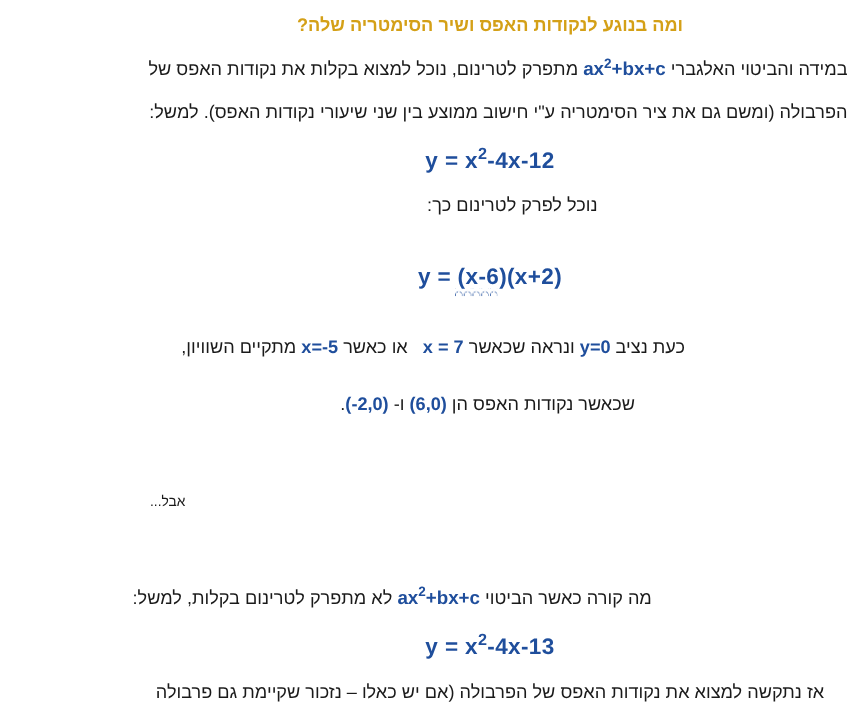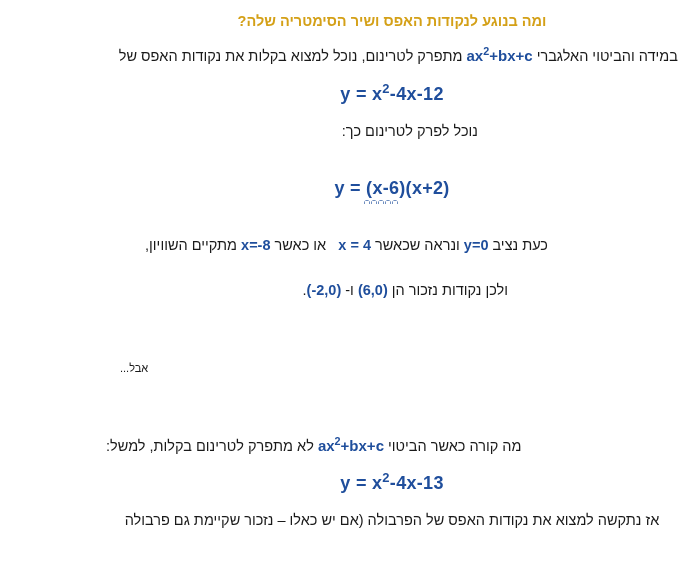--- a/index.html
+++ b/index.html
@@ -106,44 +106,45 @@
 
 <div class="page">
 
   <div class="title">ומה בנוגע לנקודות האפס ושיר הסימטריה שלה?</div>
 
   <div class="para justified">
     <span>במידה והביטוי האלגברי</span>
     <span class="inline-math">ax<sup>2</sup>+bx+c</span>
     <span>מתפרק לטרינום, נוכל למצוא בקלות את נקודות האפס של</span>
   </div>
+  <div class="para">הפרבולה (ומשם גם את ציר הסימטריה ע"י חישוב ממוצע בין שני שיעורי נקודות האפס). למשל:</div>
 
   <div class="eq">y = x<sup>2</sup>-4x-12</div>
 
   <div class="para pad-r-200">נוכל לפרק לטרינום כך:</div>
 
   <div class="eq squiggle">y = (x-6)(x+2)</div>
 
   <div class="line-spacer-sm"></div>
 
   <div class="para pad-r-130">
     <span>כעת נציב</span>
     <span class="blue-bold ltr">y=0</span>
     <span>ונראה שכאשר</span>
-    <span class="blue-bold ltr">x = 4</span>
+    <span class="blue-bold ltr">x = 7</span>
     &nbsp;
     <span>או כאשר</span>
-    <span class="blue-bold ltr">x=-8</span>
+    <span class="blue-bold ltr">x=-5</span>
     <span>מתקיים השוויון,</span>
   </div>
 
   <div class="line-spacer-sm"></div>
 
   <div class="para pad-r-170">
-    <span>ולכן נקודות נזכור הן</span>
+    <span>שכאשר נקודות האפס הן</span>
     <span class="blue-bold ltr">(6,0)</span>
     <span>ו-</span>
     <span class="blue-bold ltr">(-2,0)</span><span>.</span>
   </div>
 
   <div class="line-spacer-lg"></div>
   <div class="line-spacer-md"></div>
 
   <div class="para pad-r-60 aval" style="text-align:left; direction:rtl; padding-left:14px;">אבל...</div>
 

